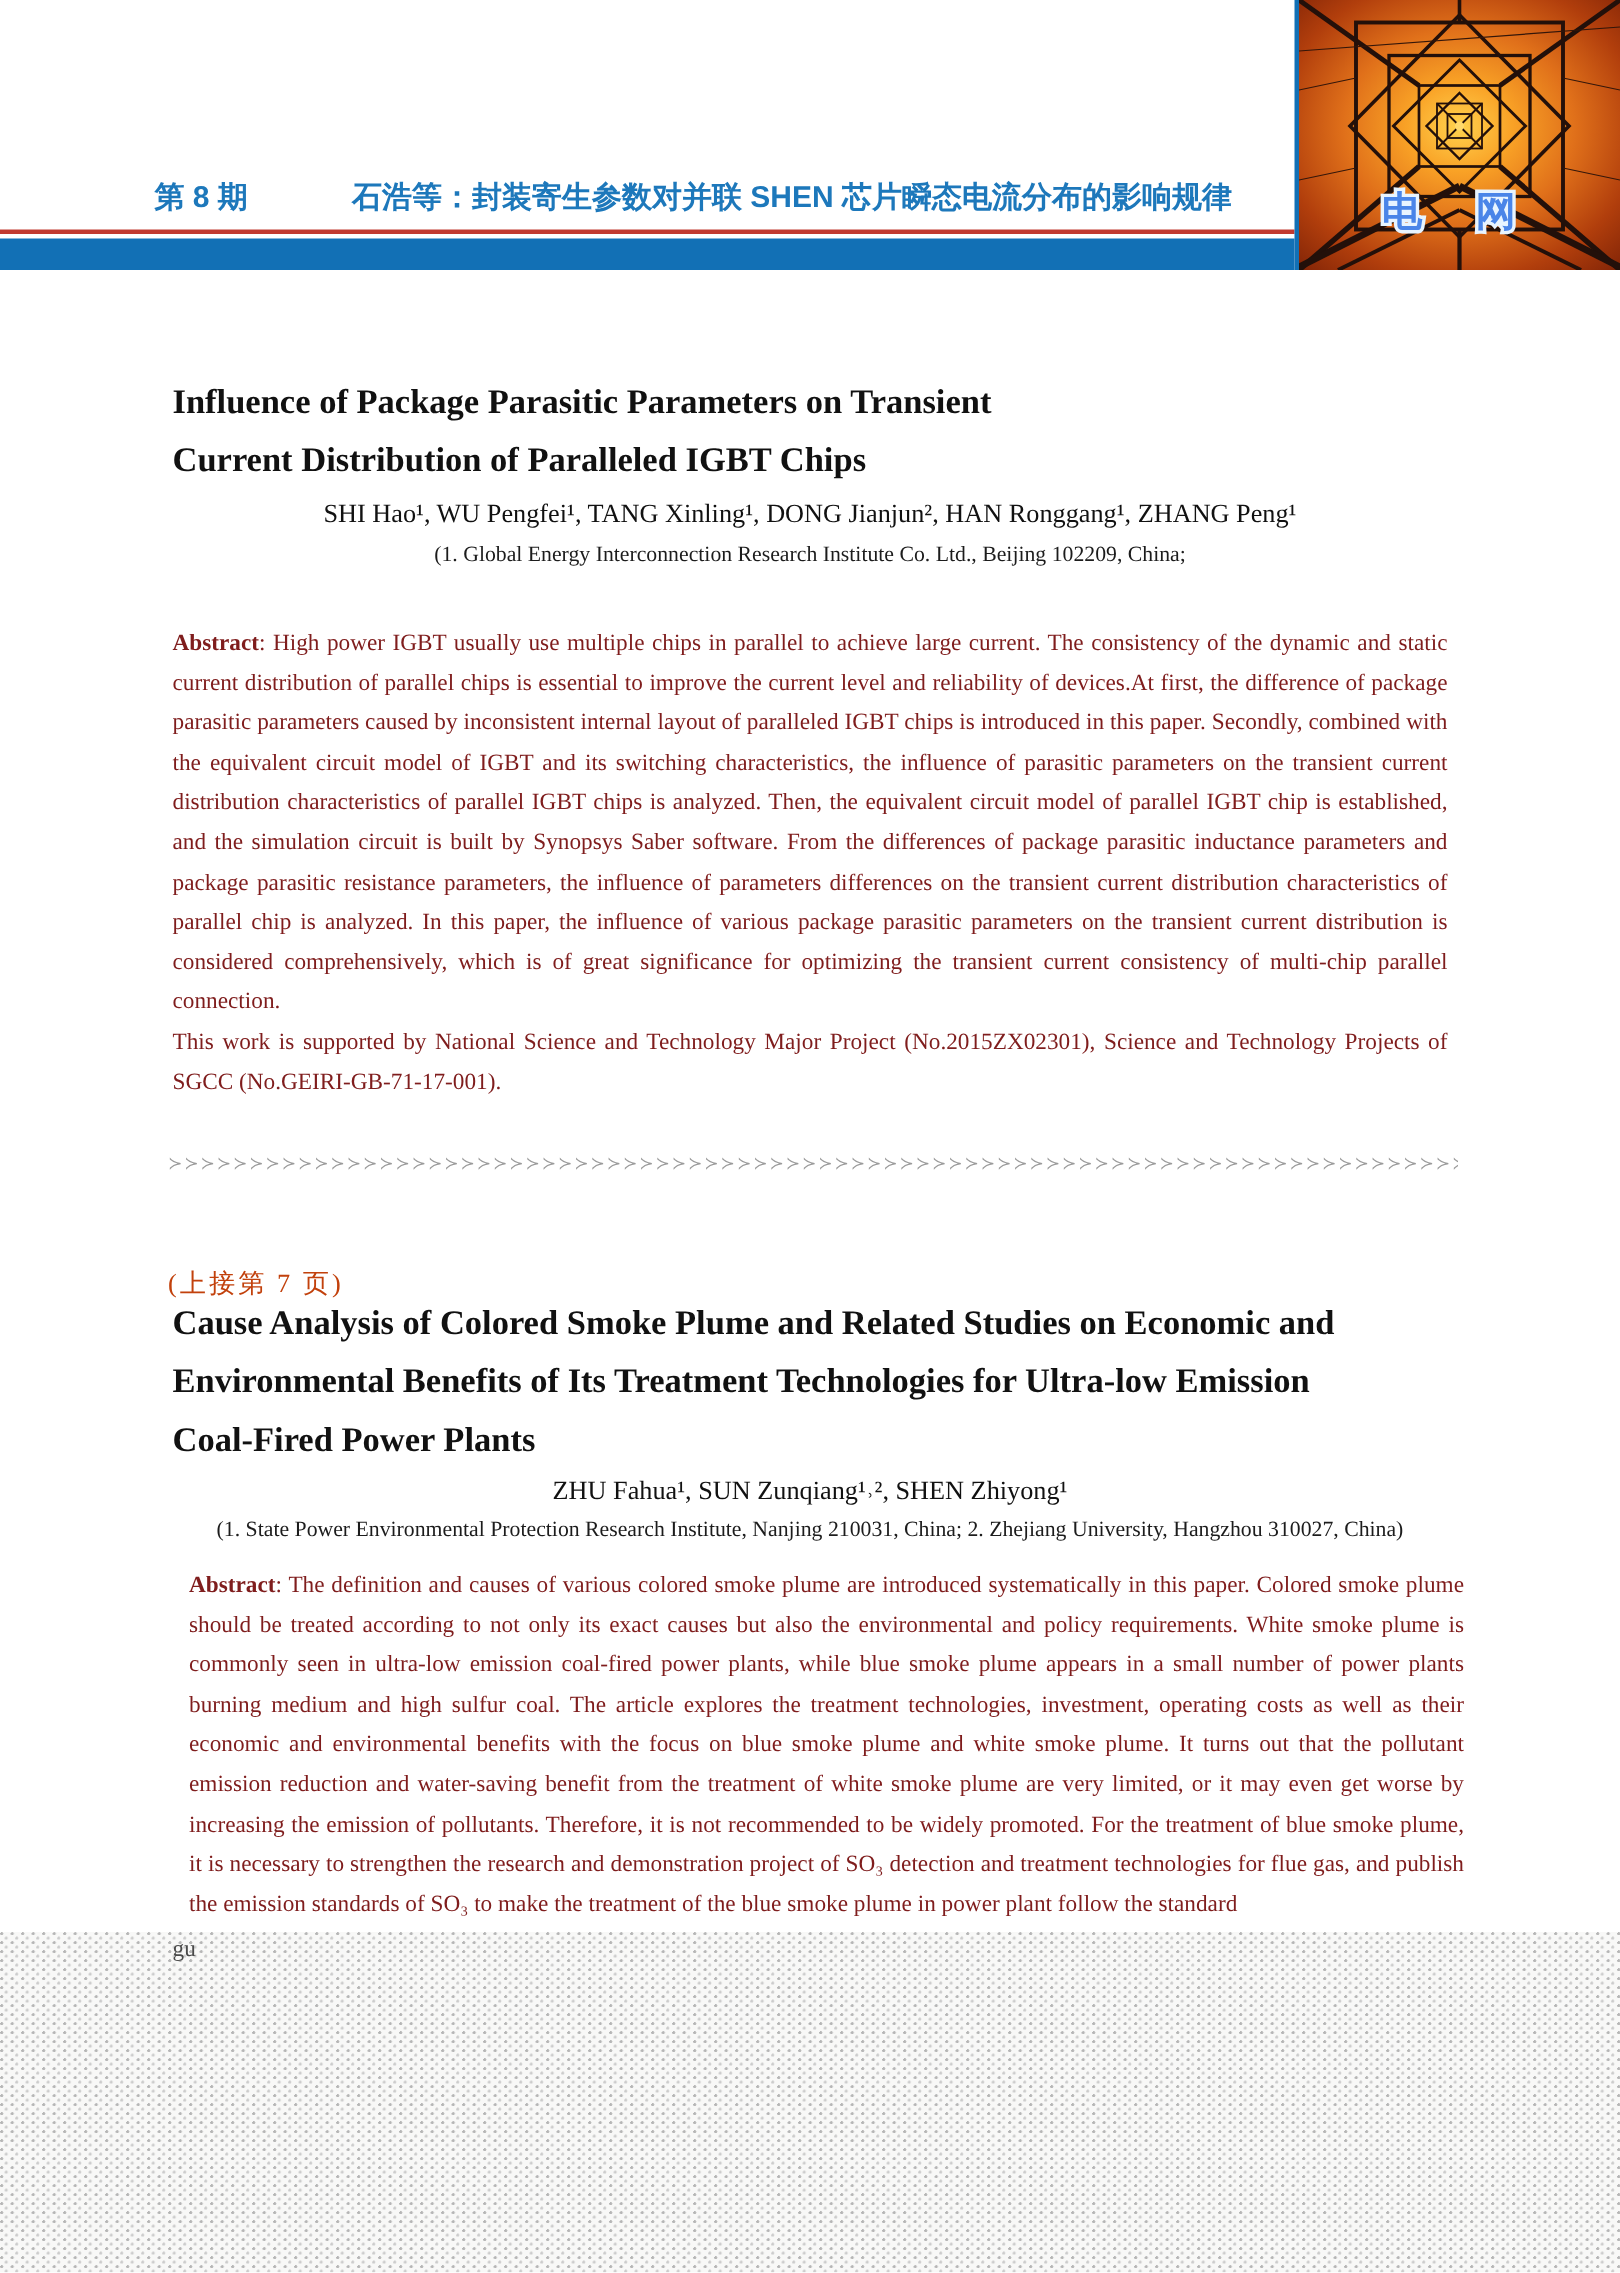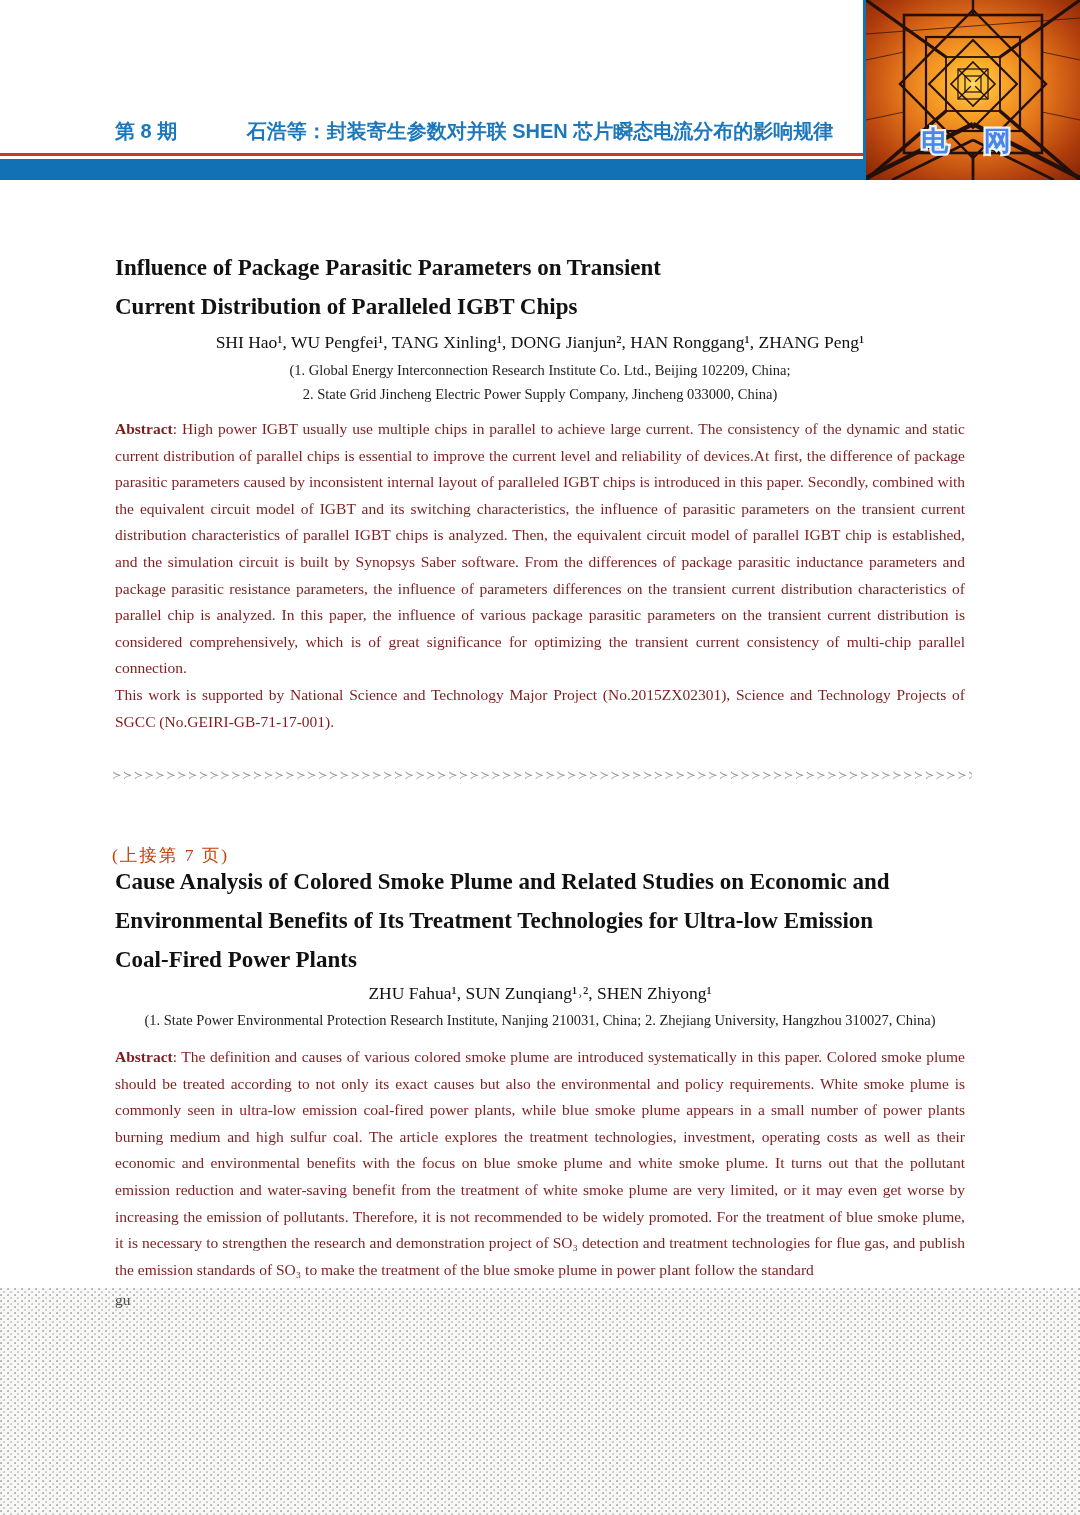--- a/index.html
+++ b/index.html
@@ -4,21 +4,21 @@
 <style>
   * { margin:0; padding:0; box-sizing:border-box; }
   html,body { background:#ffffff; }
   body {
     width:1080px; height:1515px; position:relative; overflow:hidden;
     font-family:"Liberation Serif","DejaVu Serif",serif; color:#1a1a1a;
   }
   .abs { position:absolute; }
 
   
-  .header-row { left:115px; top:118px; width:850px; height:34px; }
+  .header-row { left:103px; top:118px; width:850px; height:34px; }
   .issue-label {
     position:absolute; left:0; top:0;
     font-family:"Liberation Sans","DejaVu Sans",sans-serif;
     font-weight:bold; font-size:20px; color:#1d78bb; white-space:nowrap;
   }
   .running-title {
     position:absolute; left:0; right:0; top:0; text-align:center;
     font-family:"Liberation Sans","DejaVu Sans",sans-serif;
     font-weight:bold; font-size:20px; color:#1d78bb; white-space:nowrap;
   }
@@ -135,21 +135,20 @@
 <article>
   <div class="abs col paper-title" style="top:248px;">
     <div>Influence of Package Parasitic Parameters on Transient</div>
     <div>Current Distribution of Paralleled IGBT Chips</div>
   </div>
 
   <div class="abs col authors" style="top:330px;">SHI Hao¹, WU Pengfei¹, TANG Xinling¹, DONG Jianjun², HAN Ronggang¹, ZHANG Peng¹</div>
 
   <div class="abs col affil" style="top:358px;">
     <div>(1. Global Energy Interconnection Research Institute Co. Ltd., Beijing 102209, China;</div>
-    <div>2. State Grid Jincheng Electric Power Supply Company, Jincheng 033000, China)</div>
   </div>
 
   <div class="abs col" style="top:416px;">
     <p class="bodytext">
       <b>Abstract</b><span>: High power IGBT usually use multiple chips in parallel to achieve large current. The consistency of the dynamic and static current distribution of parallel chips is essential to improve the current level and reliability of devices.At first, the difference of package parasitic parameters caused by inconsistent internal layout of paralleled IGBT chips is introduced in this paper. Secondly, combined with the equivalent circuit model of IGBT and its switching characteristics, the influence of parasitic parameters on the transient current distribution characteristics of parallel IGBT chips is analyzed. Then, the equivalent circuit model of parallel IGBT chip is established, and the simulation circuit is built by Synopsys Saber software. From the differences of package parasitic inductance parameters and package parasitic resistance parameters, the influence of parameters differences on the transient current distribution characteristics of parallel chip is analyzed. In this paper, the influence of various package parasitic parameters on the transient current distribution is considered comprehensively, which is of great significance for optimizing the transient current consistency of multi-chip parallel connection.</span>
     </p>
     <p class="bodytext">This work is supported by National Science and Technology Major Project (No.2015ZX02301), Science and Technology Projects of SGCC (No.GEIRI-GB-71-17-001).</p>
   </div>
 </article>
 
@@ -161,21 +160,21 @@
   <div class="abs col paper-title" style="top:862px;">
     <div>Cause Analysis of Colored Smoke Plume and Related Studies on Economic and</div>
     <div>Environmental Benefits of Its Treatment Technologies for Ultra-low Emission</div>
     <div>Coal-Fired Power Plants</div>
   </div>
 
   <div class="abs col authors" style="top:981px;">ZHU Fahua¹, SUN Zunqiang¹˒², SHEN Zhiyong¹</div>
 
   <div class="abs col affil" style="top:1008px;">(1. State Power Environmental Protection Research Institute, Nanjing 210031, China; 2. Zhejiang University, Hangzhou 310027, China)</div>
 
-  <div class="abs col" style="top:1044px;">
+  <div class="abs col" style="top:1044px;margin-left:11px;">
     <p class="bodytext">
       <b>Abstract</b><span>: The definition and causes of various colored smoke plume are introduced systematically in this paper. Colored smoke plume should be treated according to not only its exact causes but also the environmental and policy requirements. White smoke plume is commonly seen in ultra-low emission coal-fired power plants, while blue smoke plume appears in a small number of power plants burning medium and high sulfur coal. The article explores the treatment technologies, investment, operating costs as well as their economic and environmental benefits with the focus on blue smoke plume and white smoke plume. It turns out that the pollutant emission reduction and water-saving benefit from the treatment of white smoke plume are very limited, or it may even get worse by increasing the emission of pollutants. Therefore, it is not recommended to be widely promoted. For the treatment of blue smoke plume, it is necessary to strengthen the research and demonstration project of SO₃ detection and treatment technologies for flue gas, and publish the emission standards of SO₃ to make the treatment of the blue smoke plume in power plant follow the standard</span>
     </p>
   </div>
 </article>
 
 <div class="abs halftone">
   <span class="cutoff">gu</span>
 </div>
 

